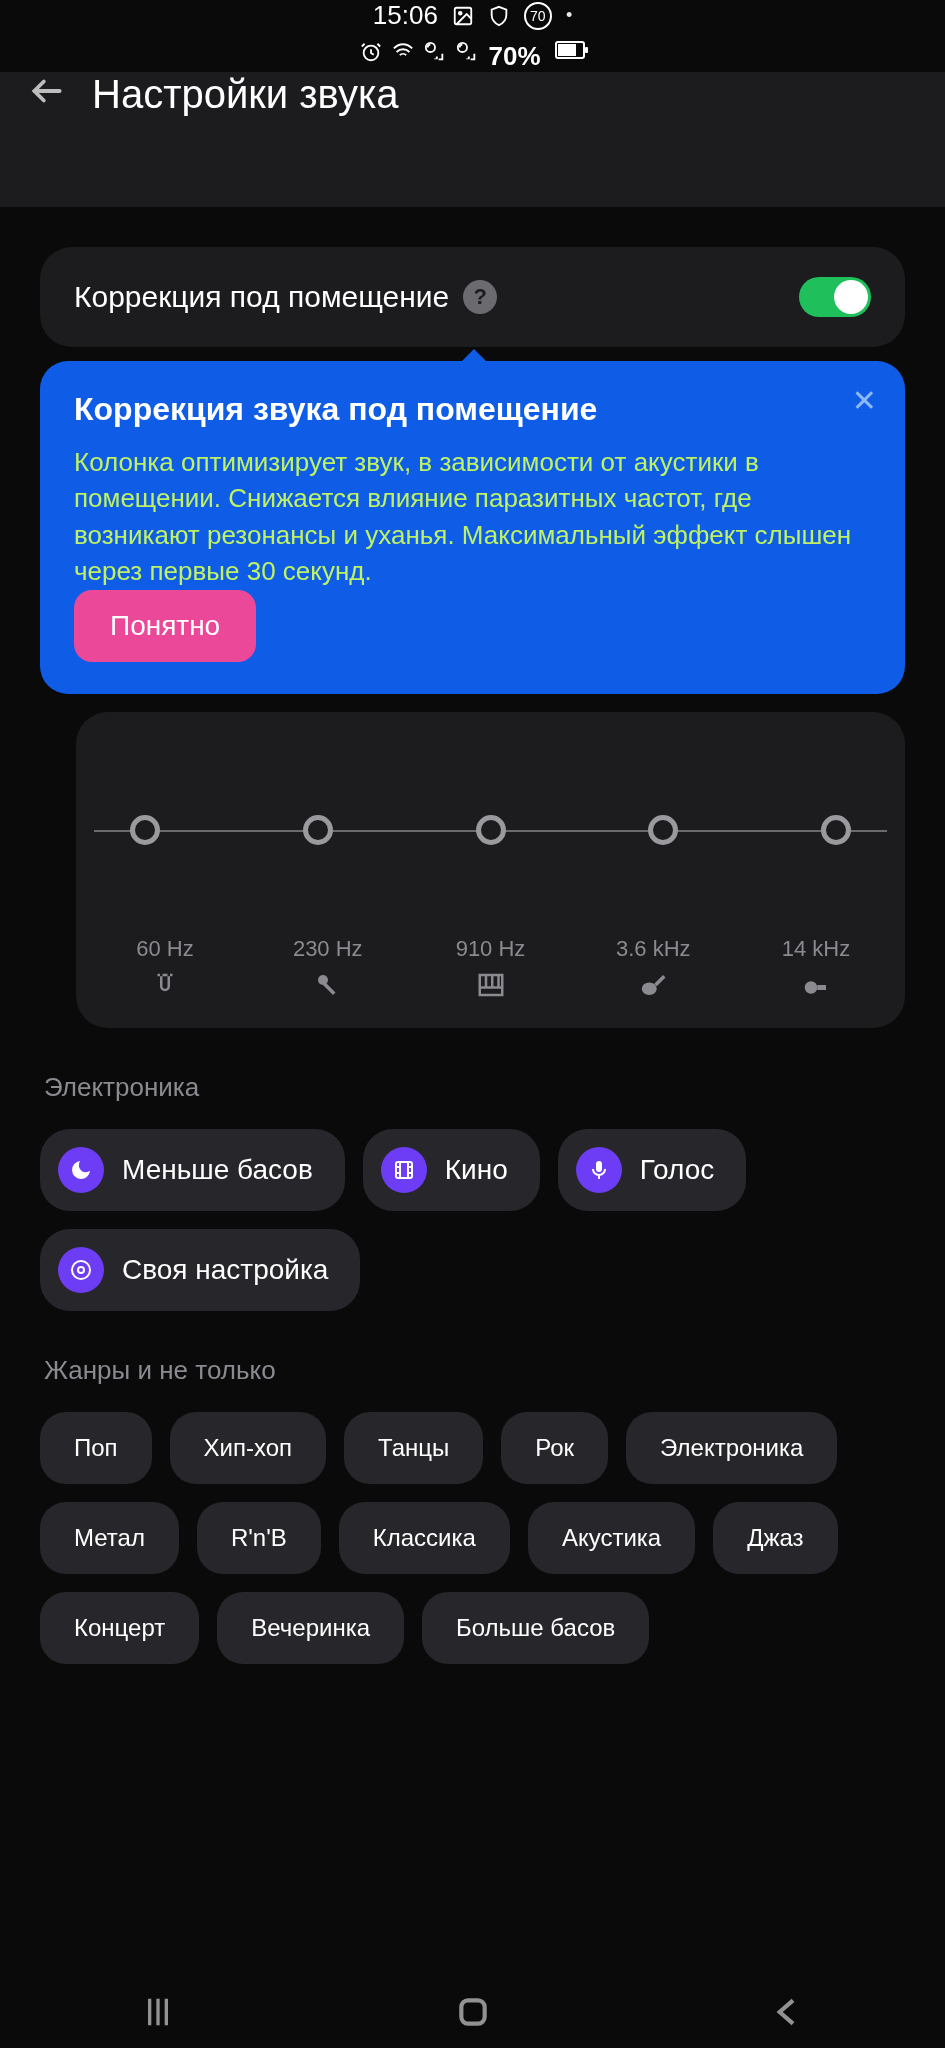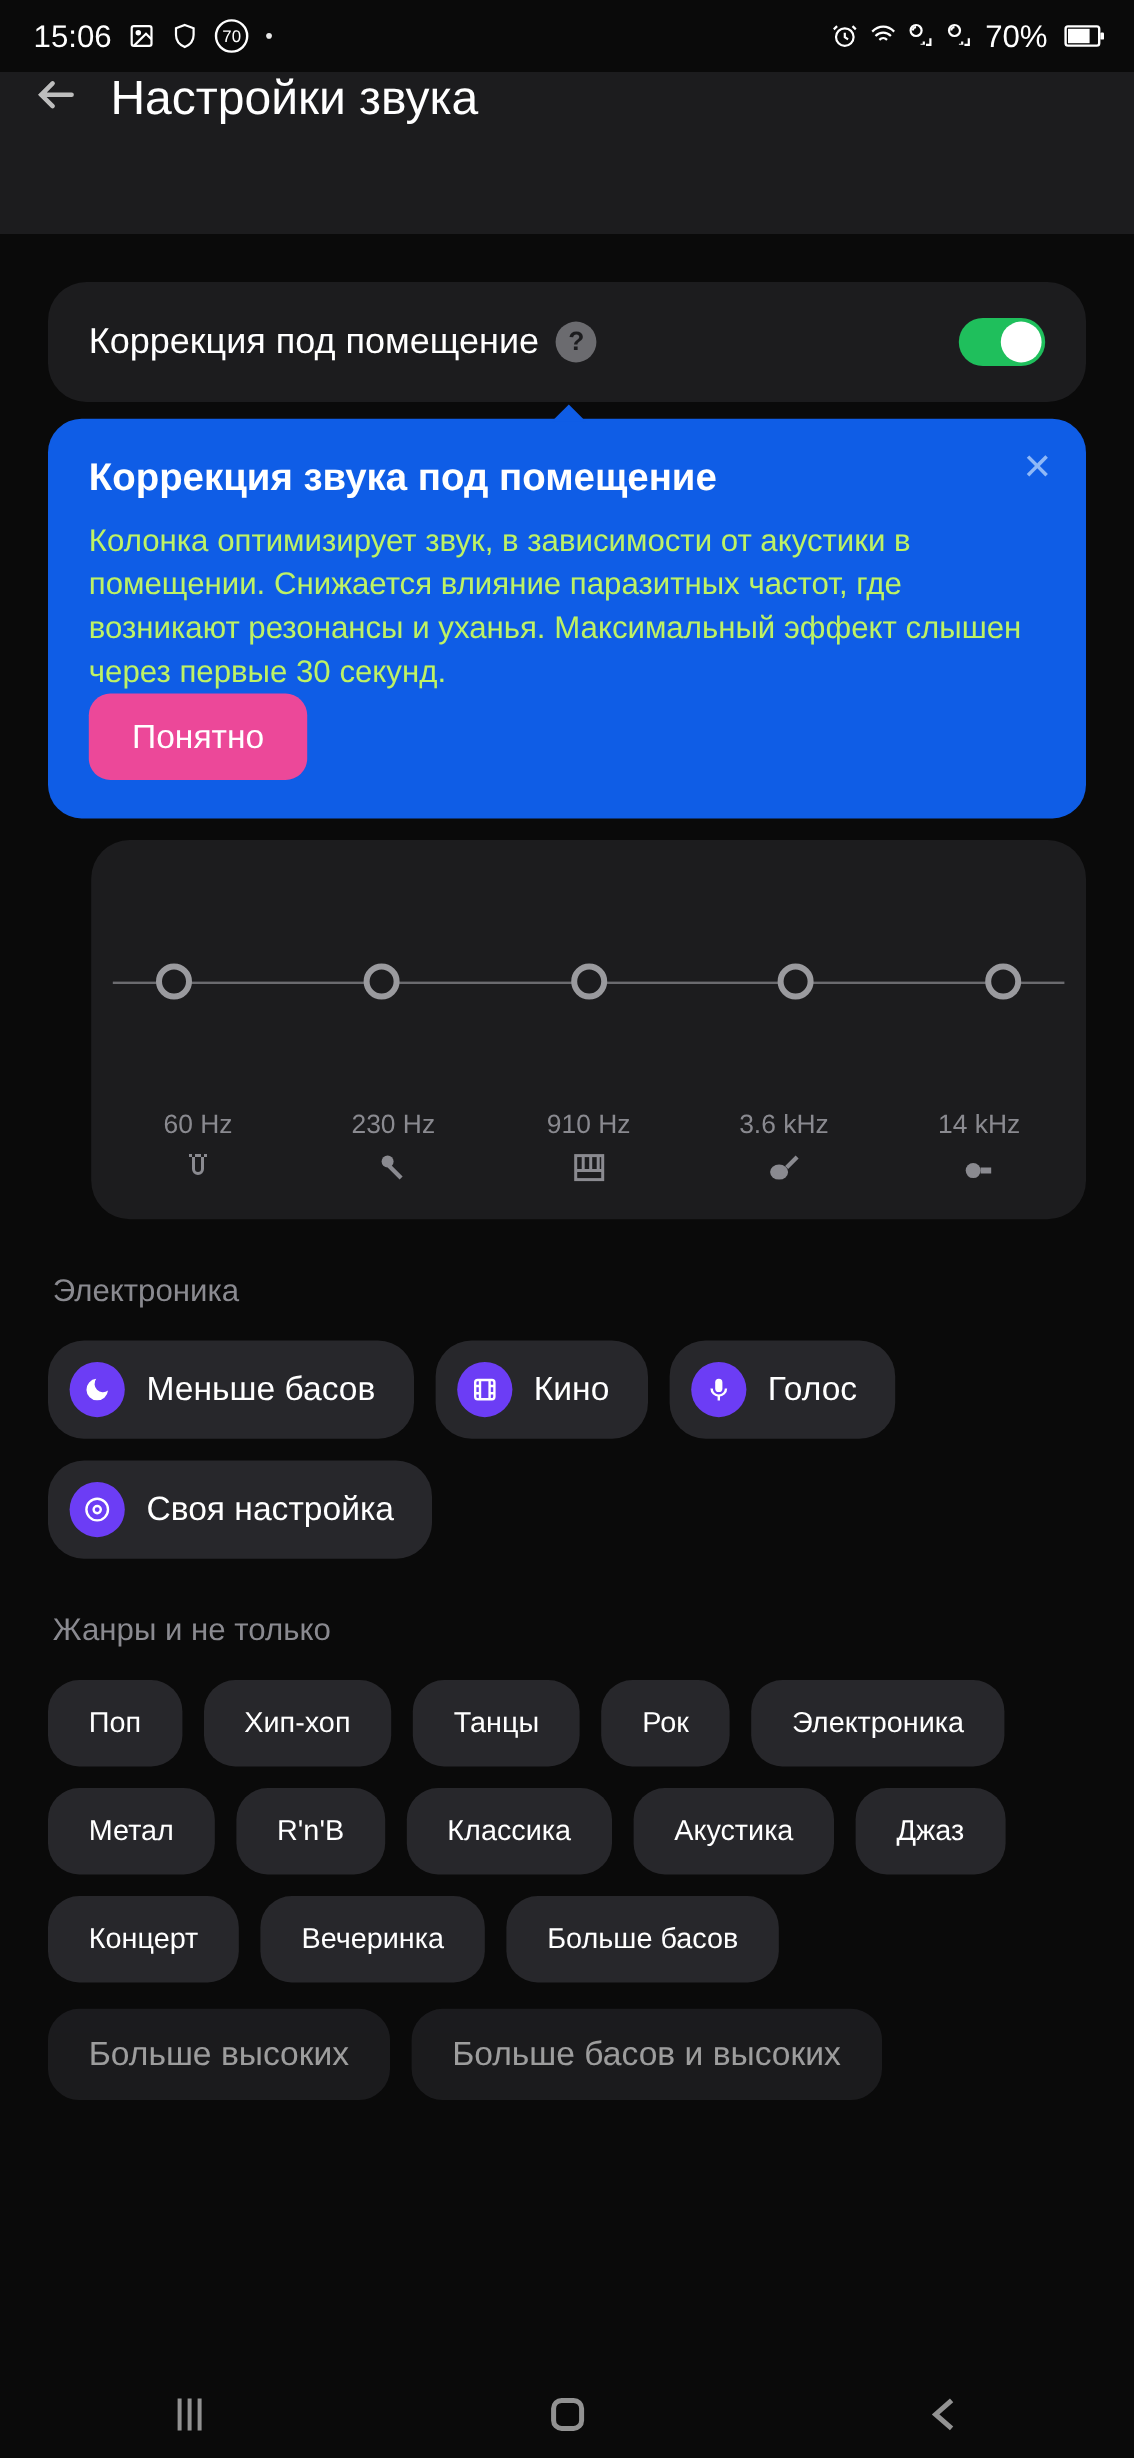--- a/index.html
+++ b/index.html
@@ -1,19 +1,19 @@
 <!DOCTYPE html>
 <html><head>
 <meta charset="utf-8">
 <style>
   * { box-sizing: border-box; margin: 0; padding: 0; }
   html, body { width: 945px; height: 2048px; background: #0a0a0a; font-family: -apple-system, Helvetica, Arial, sans-serif; color: #fff; overflow: hidden; }
-  .status-bar { height: 60px; display: flex; justify-content: space-between; align-items: center; padding: 0 28px; font-size: 26px; font-weight: 500; }
+  .status-bar { height: 72px; display: flex; justify-content: space-between; align-items: center; padding: 0 28px; font-size: 26px; font-weight: 500; flex-direction: column; }
   .status-left { display: flex; align-items: center; gap: 14px; }
-  .status-right { display: flex; align-items: center; gap: 10px; }
+  .status-right { display: flex; gap: 10px; font-weight: bold; }
   .status-icon { width: 22px; height: 22px; display: inline-block; }
   .circ70 { border: 2px solid #fff; border-radius: 50%; width: 28px; height: 28px; display: inline-flex; align-items: center; justify-content: center; font-size: 14px; }
   .battery { width: 30px; height: 18px; border: 2px solid #fff; border-radius: 3px; position: relative; margin-left: 4px; }
   .battery::after { content: ""; position: absolute; right: -5px; top: 4px; width: 3px; height: 6px; background: #fff; border-radius: 1px; }
   .battery-fill { position: absolute; left: 1px; top: 1px; bottom: 1px; width: 70%; background: #fff; }
   .header { height: 135px; background: #1c1c1e; display: flex; padding: 0 28px; gap: 26px; }
   .back-arrow { width: 38px; height: 38px; }
   .header-title { font-size: 40px; font-weight: 500; }
   .content { padding: 40px 40px 0 40px; }
   .card { background: #1c1c1e; border-radius: 32px; padding: 30px 34px; display: flex; align-items: center; justify-content: space-between; }
@@ -206,24 +206,20 @@
     <div class="genre-chip"><span>Метал</span></div>
     <div class="genre-chip"><span>R'n'B</span></div>
     <div class="genre-chip"><span>Классика</span></div>
     <div class="genre-chip"><span>Акустика</span></div>
     <div class="genre-chip"><span>Джаз</span></div>
     <div class="genre-chip"><span>Концерт</span></div>
     <div class="genre-chip"><span>Вечеринка</span></div>
     <div class="genre-chip"><span>Больше басов</span></div>
   </div>
 
-  <div class="bottom-row">
-    <div class="bottom-chip"><span>Больше высоких</span></div>
-    <div class="bottom-chip"><span>Больше басов и высоких</span></div>
-  </div>
 
 </div>
 
 <div class="nav-bar">
   <svg width="40" height="40" class="nav-icon" viewBox="0 0 24 24" fill="none" stroke="#ccc" stroke-width="2">
       <path d="M7 4v16M12 4v16M17 4v16"></path>
     </svg>
   <svg width="40" height="40" class="nav-icon" viewBox="0 0 24 24" fill="none" stroke="#ccc" stroke-width="2.5">
       <rect x="5" y="5" width="14" height="14" rx="4"></rect>
     </svg>

